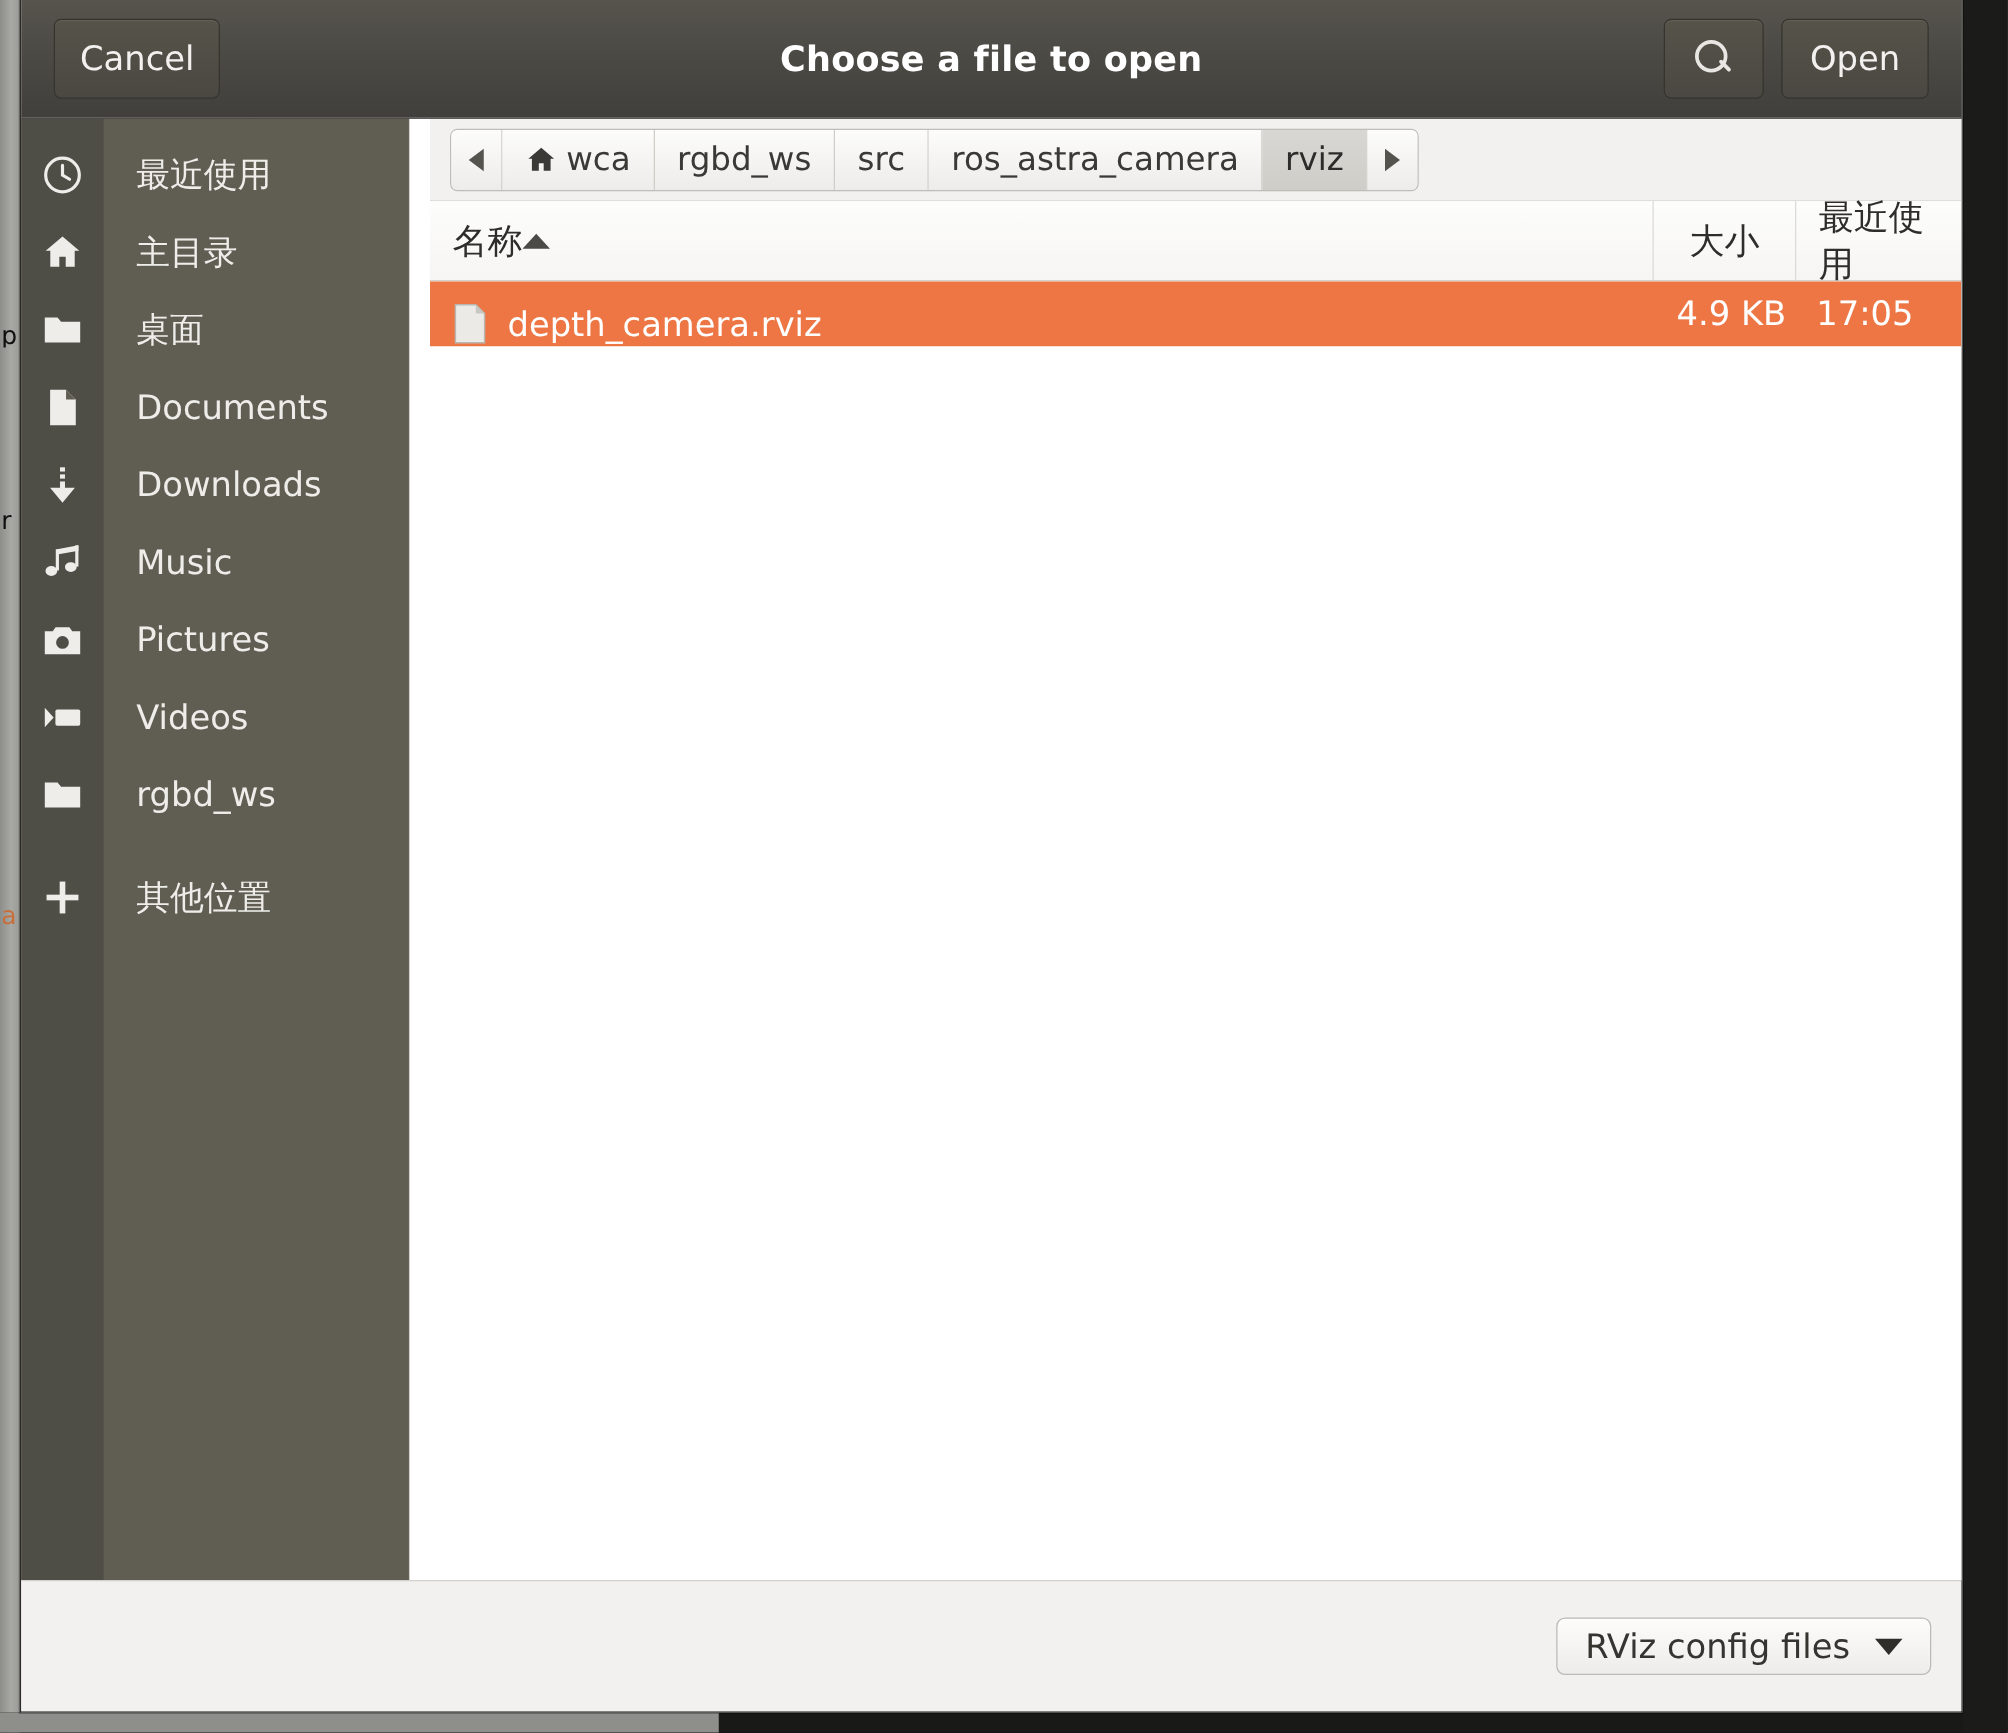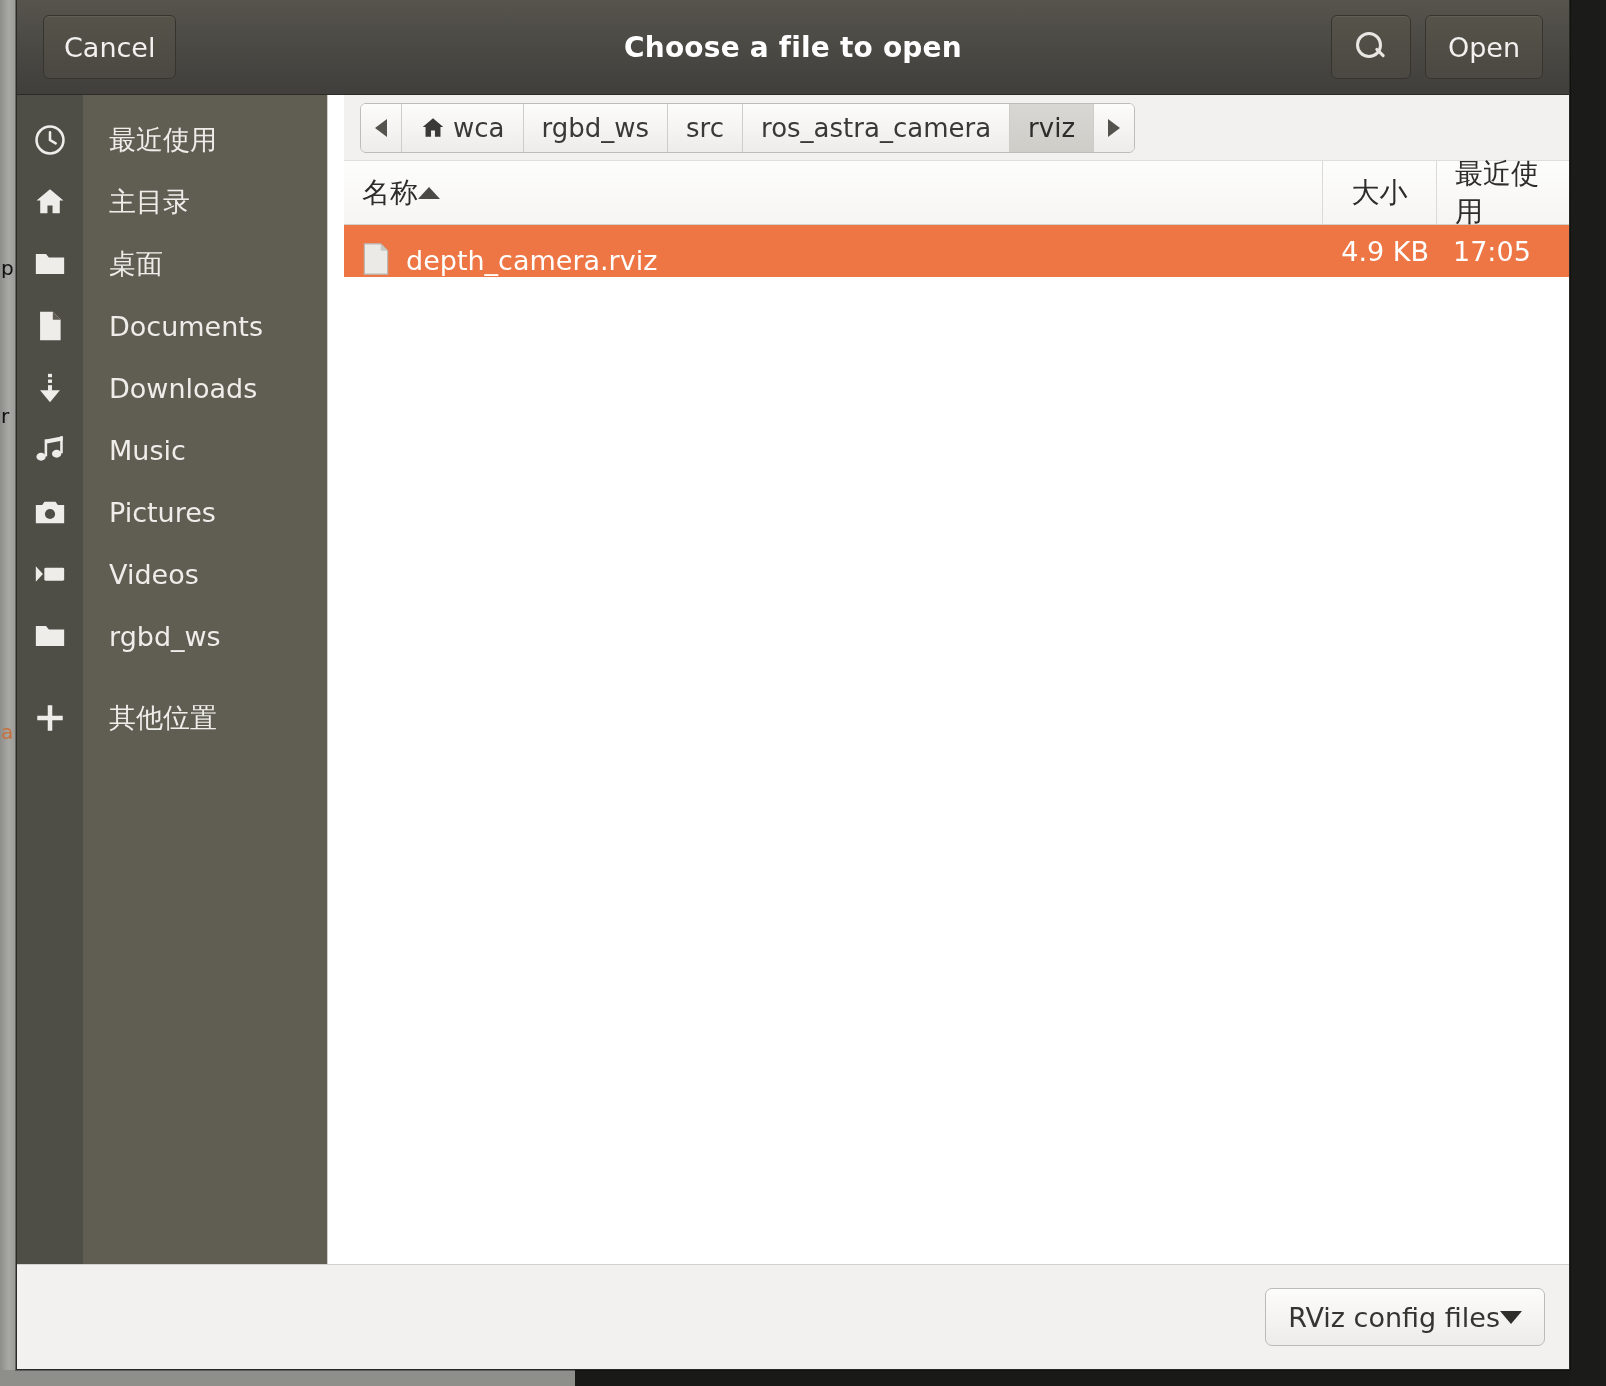--- a/index.html
+++ b/index.html
@@ -309,24 +309,25 @@
     height: 105px;
     flex: 0 0 105px;
     background: #f2f1f0;
     border-top: 1px solid #d3d1cd;
     display: flex;
     align-items: center;
     justify-content: flex-end;
     padding-right: 24px;
   }
   .filter-btn {
-    height: 58px;
+    height: 46px;
     padding: 0 22px;
     display: flex;
     align-items: center;
+    gap: 20px;
     border: 1px solid #bcbab5;
     border-radius: 7px;
     background: linear-gradient(to bottom, #fcfcfb, #eeecea);
     font-size: 27px;
     color: #353431;
     cursor: pointer;
     box-shadow: 0 1px 0 rgba(255,255,255,.7) inset;
   }
   .chev-down {
     width: 0; height: 0;

